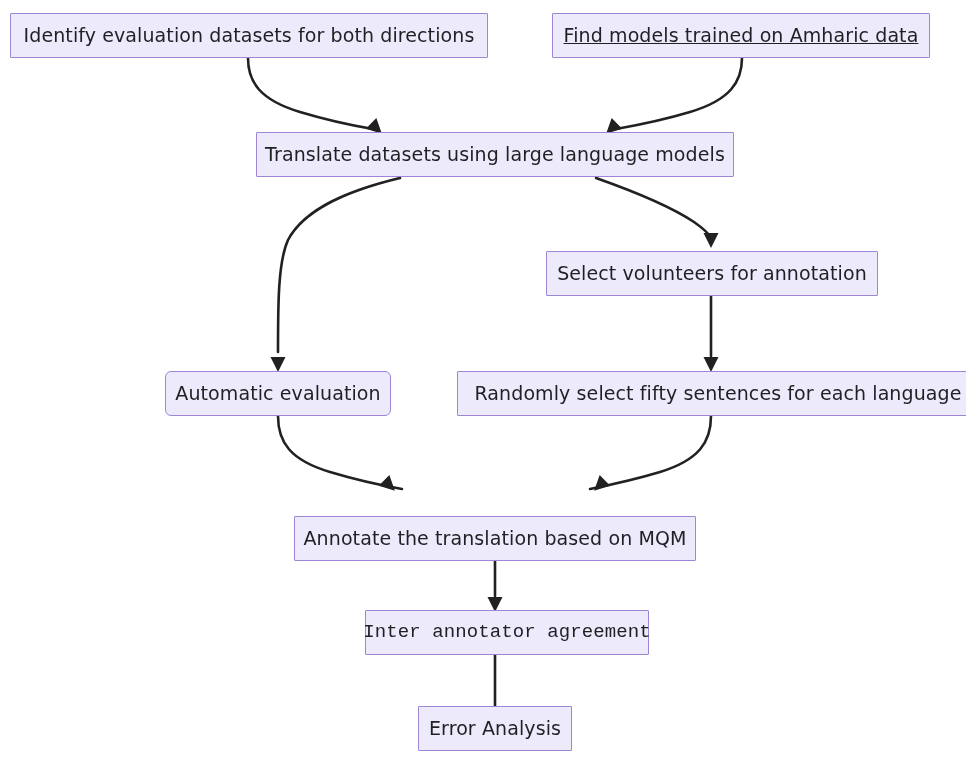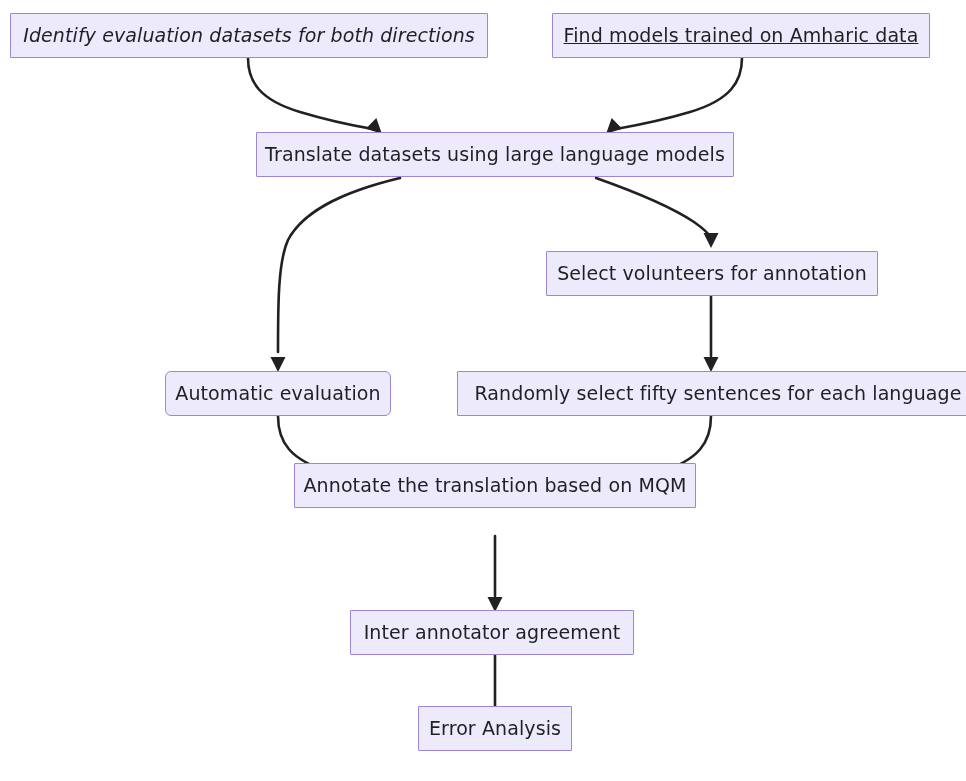--- a/index.html
+++ b/index.html
@@ -68,21 +68,21 @@
         <polygon points="278,372 270.5,357 285.5,357"></polygon>
         <polygon points="711,248 703.5,233 718.5,233"></polygon>
         <polygon points="711,372 703.5,357 718.5,357"></polygon>
         <polygon points="394.88,490.8 378.83,485.7 389.33,474.90000000000003"></polygon>
         <polygon points="594.12,490.8 599.67,474.90000000000003 610.17,485.7"></polygon>
         <polygon points="495,612 487.5,597 502.5,597"></polygon>
         <polygon points="495,731 487.5,716 502.5,716"></polygon>
       </g>
   </svg>
 
-  <div class="node" style="left: 10px; top: 13px; width: 478px; height: 45px; font-style: italic;">
+  <div class="node" style="left: 10px; top: 13px; width: 478px; height: 45px;">
     <span class="node-label">Identify evaluation datasets for both directions</span>
   </div>
 
   <div class="node" style="left: 552px; top: 13px; width: 378px; height: 45px; text-decoration: underline;">
     <span class="node-label">Find models trained on Amharic data</span>
   </div>
 
   <div class="node" style="left: 256px; top: 132px; width: 478px; height: 45px;">
     <span class="node-label">Translate datasets using large language models</span>
   </div>
@@ -92,25 +92,25 @@
   </div>
 
   <div class="node" style="left: 165px; top: 371px; width: 226px; height: 45px; border-radius: 6px;">
     <span class="node-label">Automatic evaluation</span>
   </div>
 
   <div class="node" style="left: 457px; top: 371px; width: 522px; height: 45px;">
     <span class="node-label">Randomly select fifty sentences for each language</span>
   </div>
 
-  <div class="node" style="left: 294px; top: 463px; width: 402px; height: 45px;">
+  <div class="node" style="left: 294px; top: 516px; width: 402px; height: 45px;">
     <span class="node-label">Annotate the translation based on MQM</span>
   </div>
 
-  <div class="node" style="left: 350px; top: 610px; width: 284px; height: 45px;">
+  <div class="node" style="left: 365px; top: 610px; width: 284px; height: 45px; font-family: Liberation Mono, monospace;">
     <span class="node-label">Inter annotator agreement</span>
   </div>
 
   <div class="node" style="left: 418px; top: 706px; width: 154px; height: 45px;">
     <span class="node-label">Error Analysis</span>
   </div>
 
 </div>
 
 </body></html>

